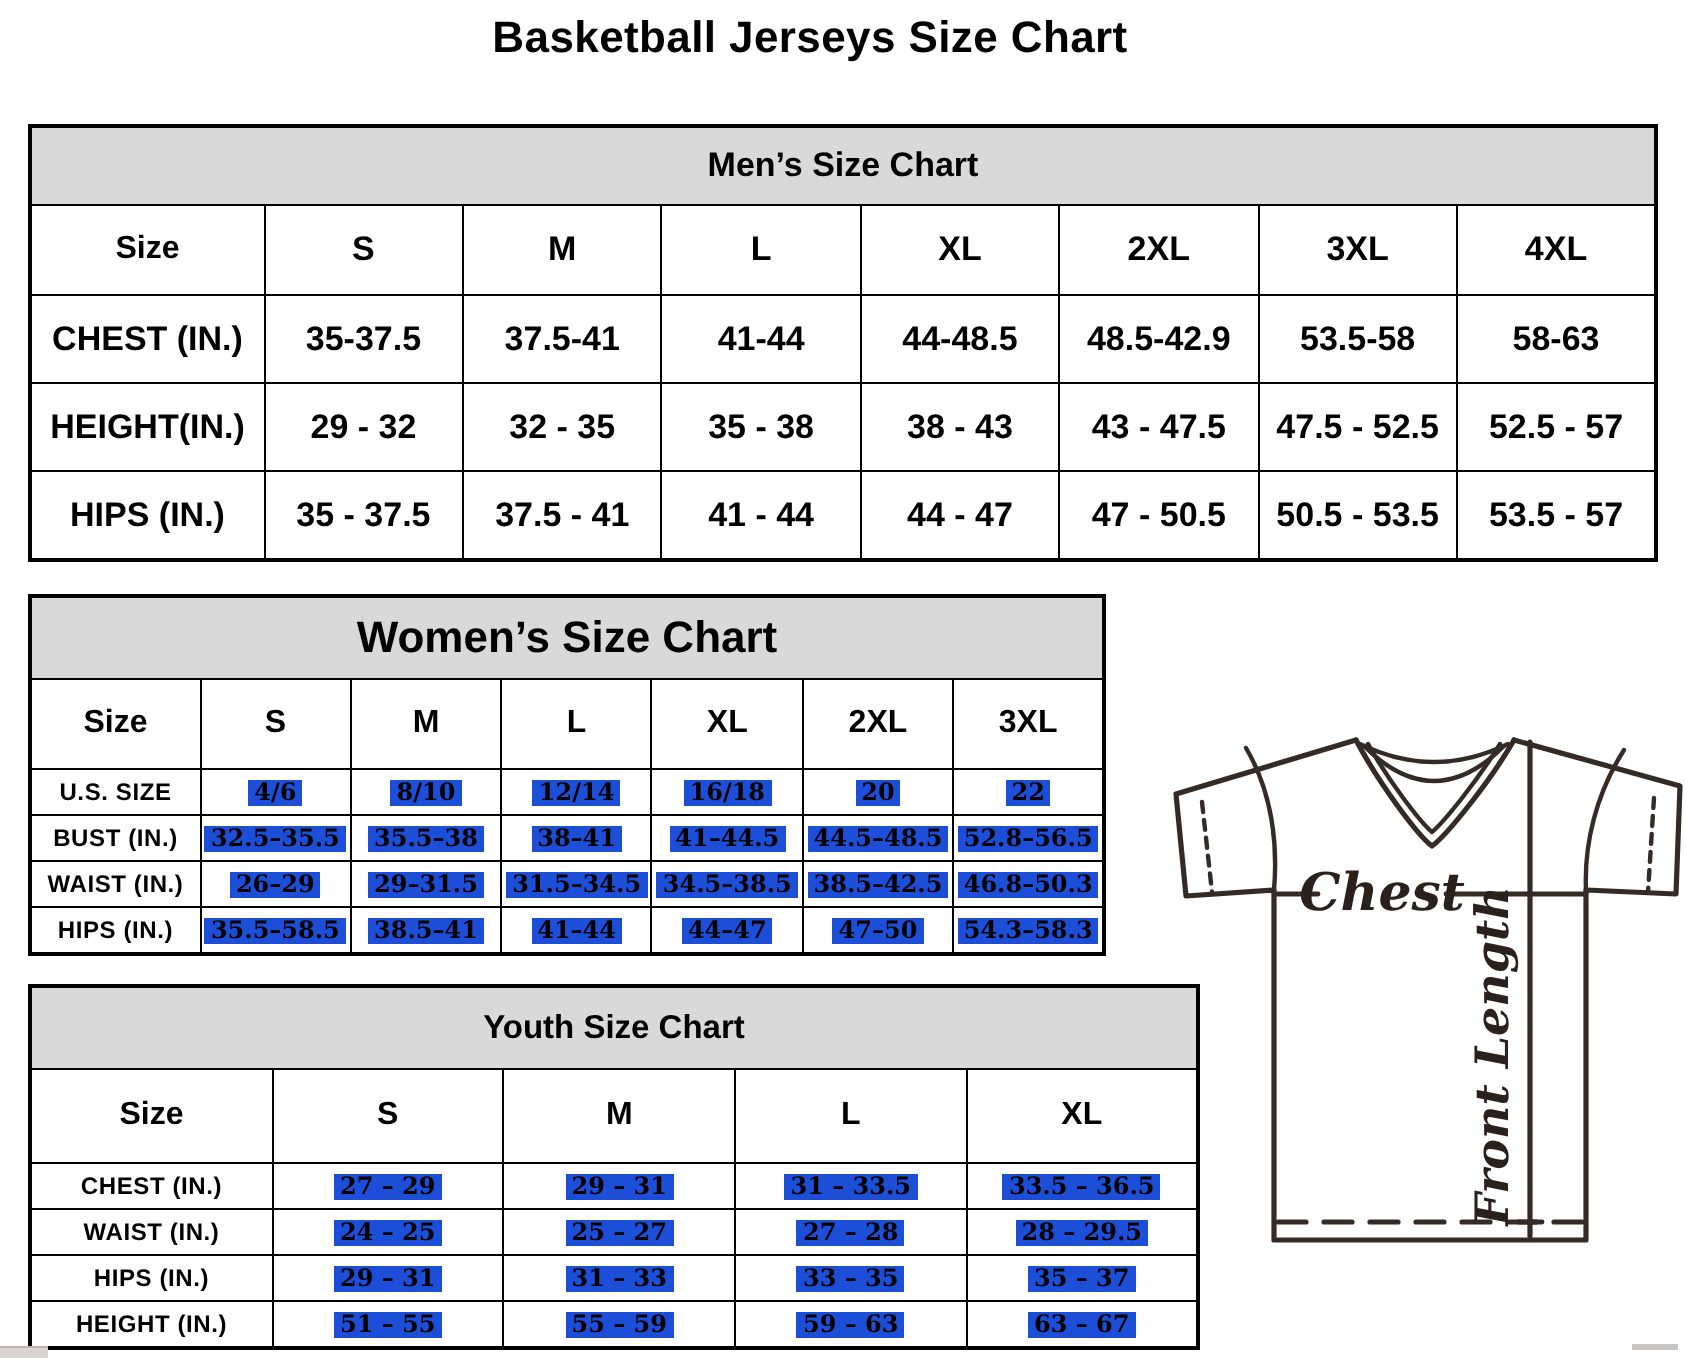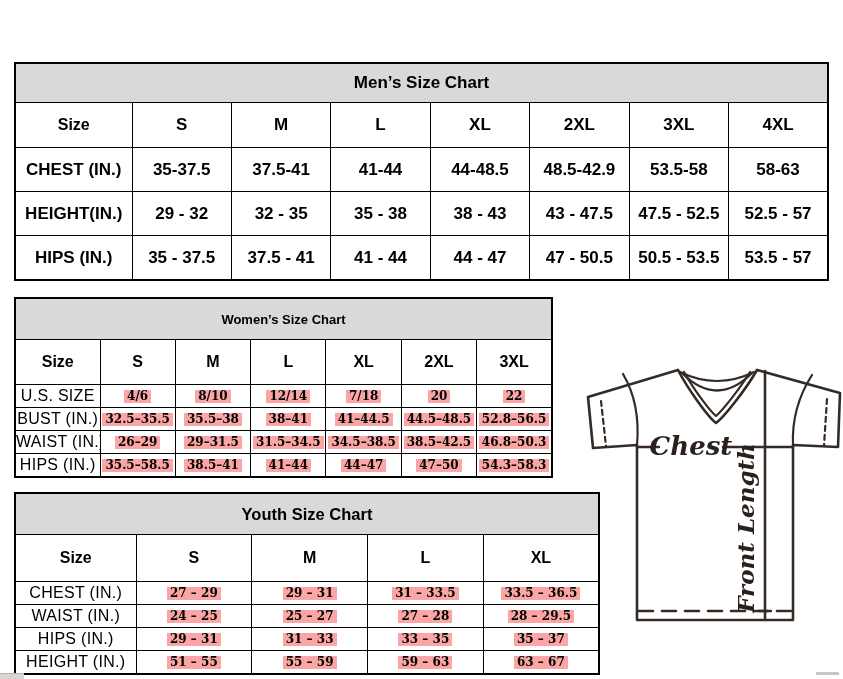--- a/index.html
+++ b/index.html
@@ -22,51 +22,52 @@
   tr.band td{background:#d9d9d9;font-weight:bold;font-size:17px;}
   
   .mens{left:14px;top:62px;width:815px;}
   .mens tr.band td{height:38px;}
   .mens tr.sizerow td{height:44px;font-weight:bold;font-size:17px;}
   .mens tr.datarow td{height:43px;font-weight:bold;font-size:17px;}
   .mens td.rlabel{font-size:15px;font-weight:bold;}
   .mens tr.sizerow td.rlabel{font-size:16px;}
   
   .womens{left:14px;top:297px;width:539px;}
-  .womens tr.band td{height:40px;font-size:13px;}
+  .womens tr.band td{height:40px;font-size:22px;}
   .womens tr.sizerow td{height:44px;font-weight:bold;font-size:16px;}
   .womens tr.datarow td{height:22px;}
   
   .youth{left:14px;top:492px;width:586px;padding-left:34px;}
   .youth tr.band td{height:40px;font-size:16.5px;}
   .youth tr.sizerow td{height:46px;font-weight:bold;font-size:16px;}
   .youth tr.datarow td{height:22px;}
   
   td.rlabel2{
-    font-family:"Liberation Sans",sans-serif;font-weight:normal;
-    font-size:16px;letter-spacing:.3px;
+    font-family:"Liberation Sans",sans-serif;font-weight:bold;
+    font-size:12px;letter-spacing:.3px;
   }
   td.val{font-family:"DejaVu Serif",serif;font-weight:bold;font-size:12px;}
-  .shade{background:#fca5a5;display:inline-block;padding:0 3px;line-height:1.15;}
+  .shade{background:#1d4ed8;display:inline-block;padding:0 3px;line-height:1.15;}
   
   .jersey-wrap{position:absolute;left:576px;top:360px;width:282px;height:276px;}
   .scroll-frag-left{
     position:absolute;left:0;top:673px;width:24px;height:5px;
     background:#d8d5d2;border-top:1px solid #b7b4b1;
   }
   .scroll-frag-right{
     position:absolute;left:816px;top:672px;width:23px;height:3px;
     background:#c9c6c6;
   }
 </style>
 </head>
 <body>
 
 <div id="canvas">
 
+  <div class="page-title">Basketball Jerseys Size Chart</div>
 
   <table class="tbl mens">
     <colgroup>
         <col style="width:117px">
         <col>
         <col>
         <col>
         <col>
         <col>
         <col>
@@ -140,21 +141,21 @@
       <td>L</td>
       <td>XL</td>
       <td>2XL</td>
       <td>3XL</td>
     </tr>
     <tr class="datarow">
       <td class="rlabel2">U.S. SIZE</td>
       <td class="val"><span class="shade">4/6</span></td>
       <td class="val"><span class="shade">8/10</span></td>
       <td class="val"><span class="shade">12/14</span></td>
-      <td class="val"><span class="shade">7/18</span></td>
+      <td class="val"><span class="shade">16/18</span></td>
       <td class="val"><span class="shade">20</span></td>
       <td class="val"><span class="shade">22</span></td>
     </tr>
     <tr class="datarow">
       <td class="rlabel2">BUST (IN.)</td>
       <td class="val"><span class="shade">32.5–35.5</span></td>
       <td class="val"><span class="shade">35.5–38</span></td>
       <td class="val"><span class="shade">38–41</span></td>
       <td class="val"><span class="shade">41–44.5</span></td>
       <td class="val"><span class="shade">44.5–48.5</span></td>

